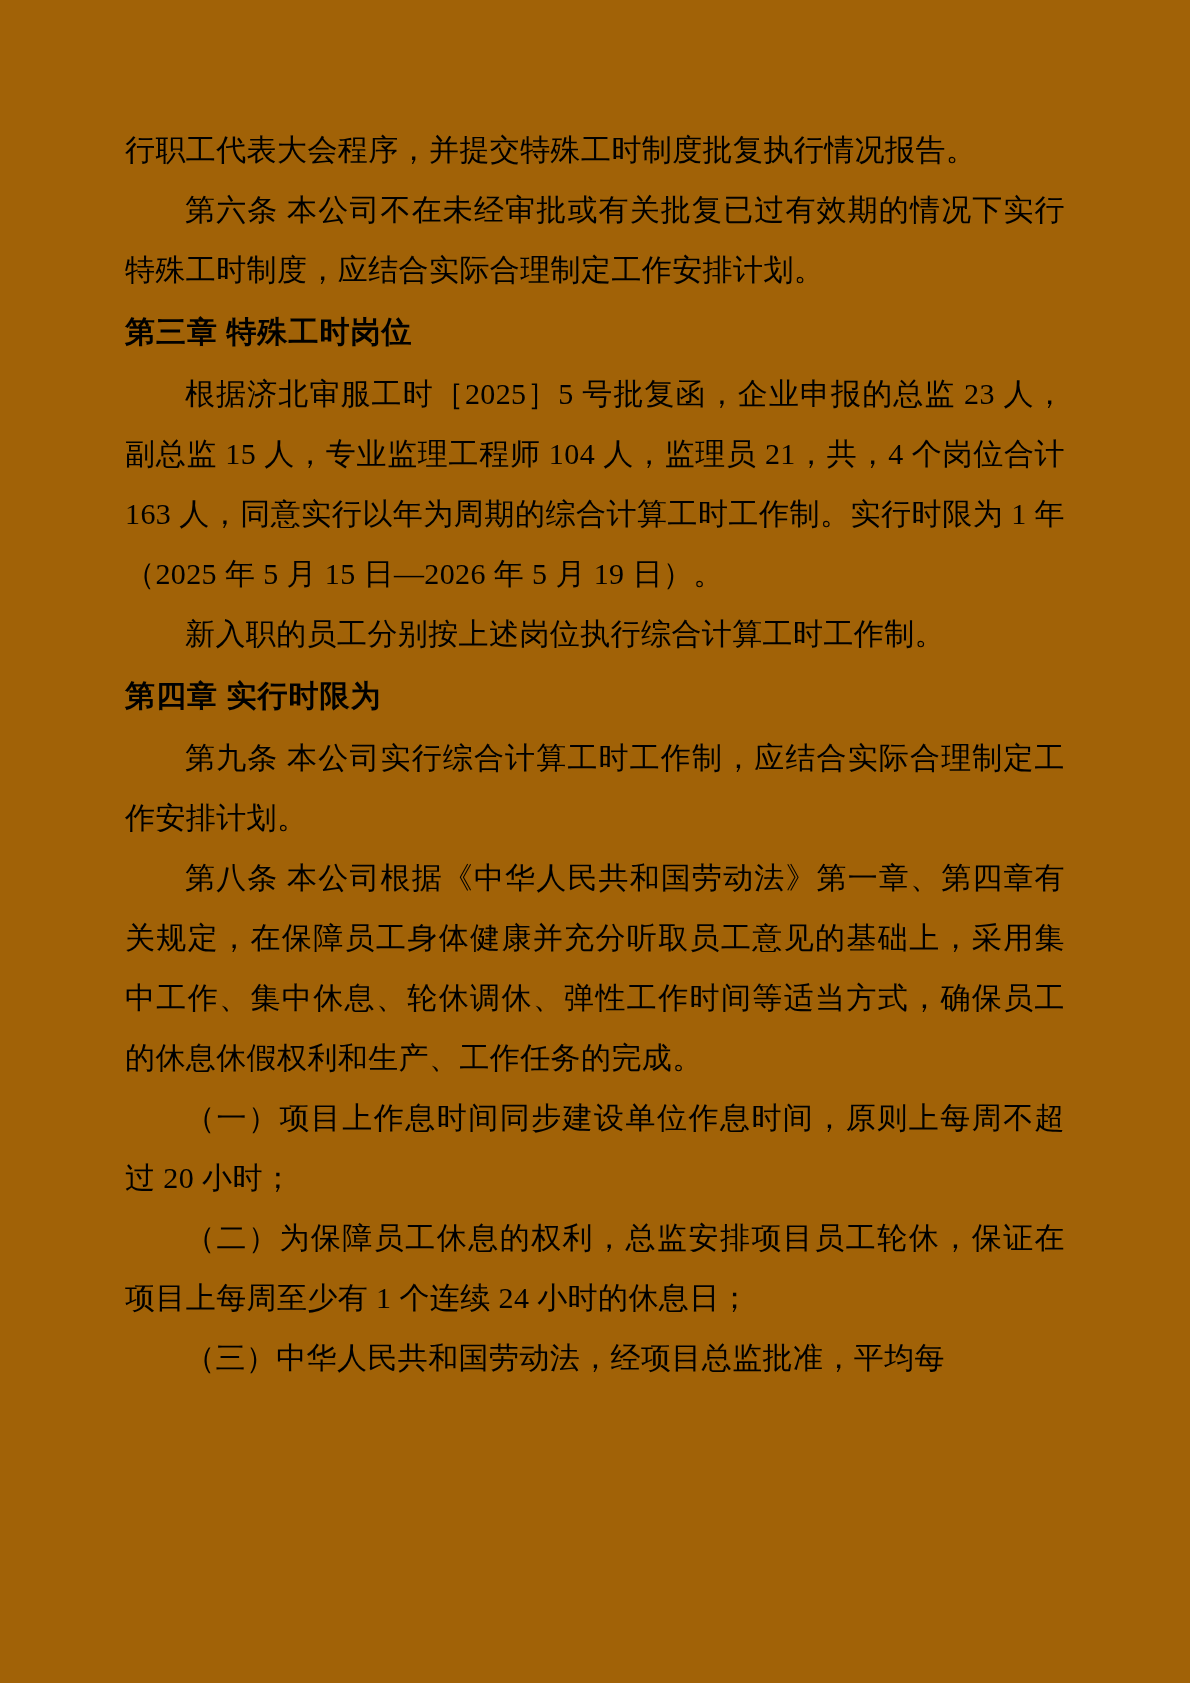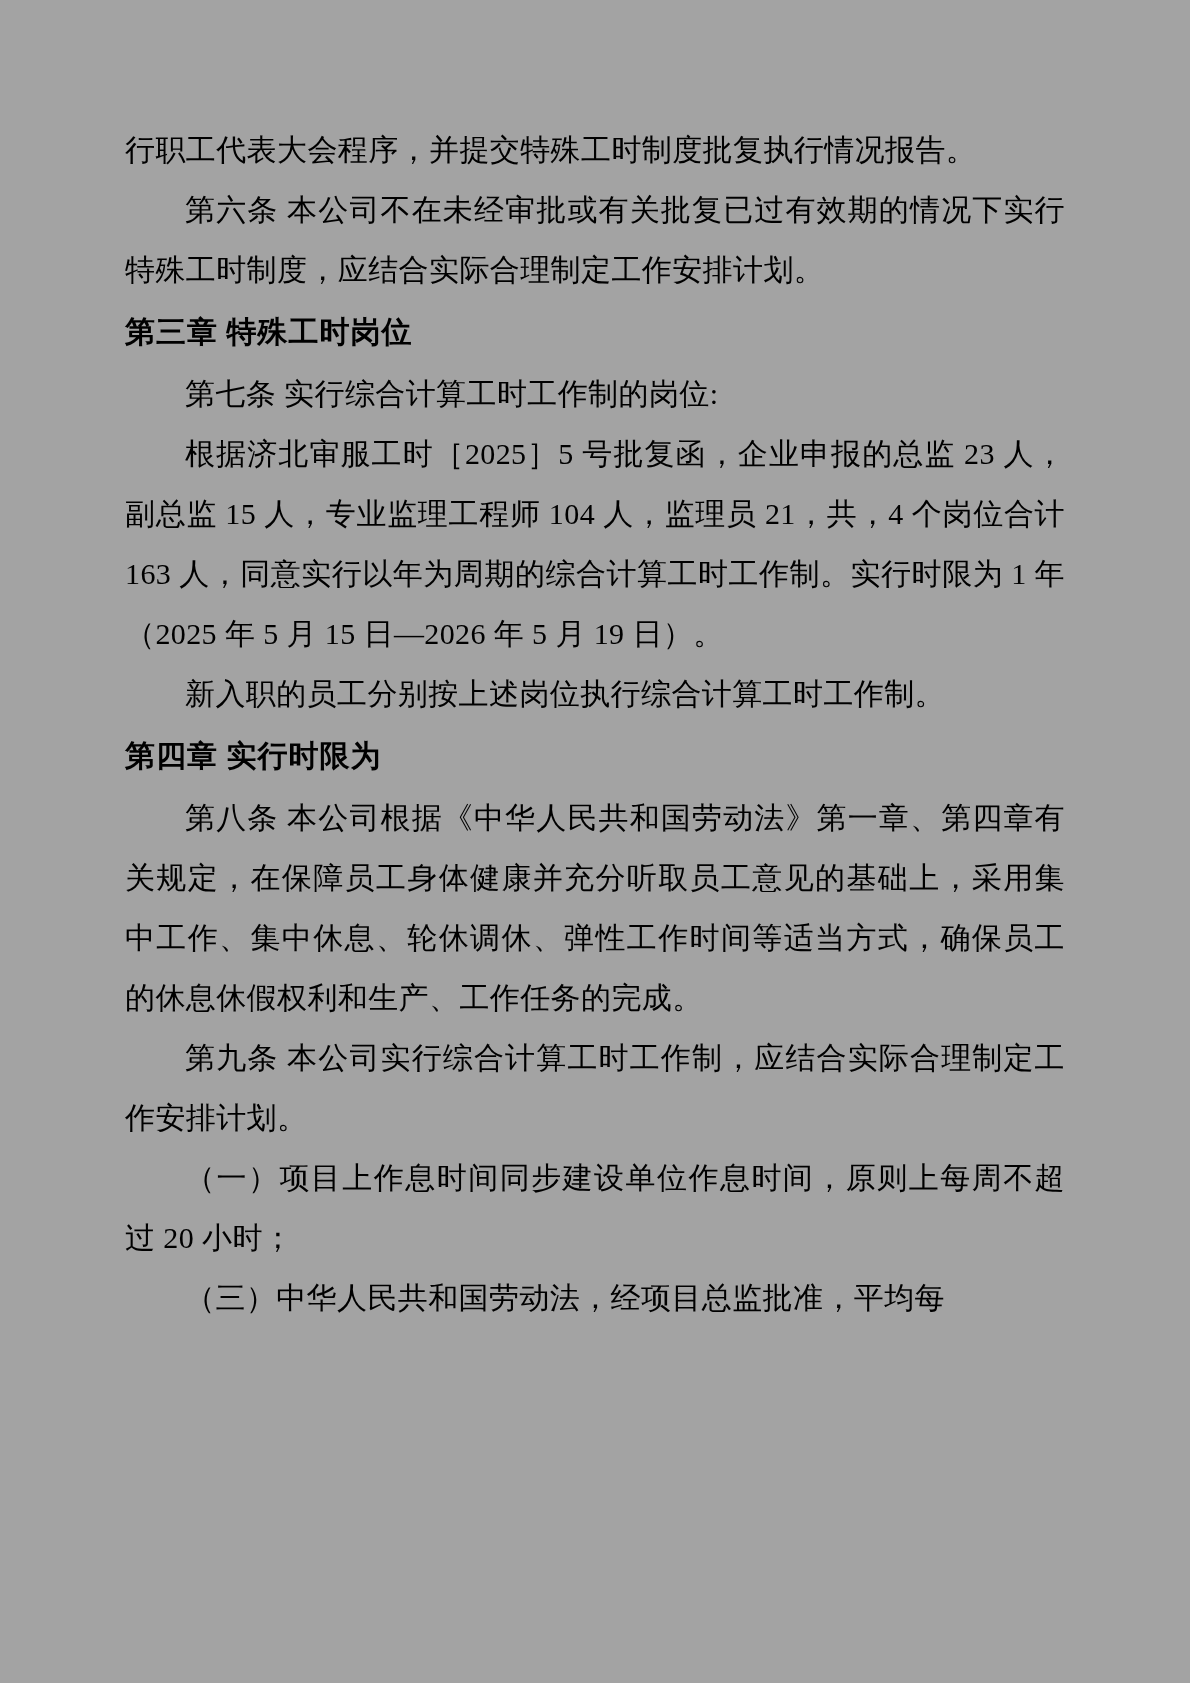--- a/index.html
+++ b/index.html
@@ -11,21 +11,21 @@
     width: 1190px;
     height: 1683px;
     font-family: "Liberation Serif", "DejaVu Serif", serif;
     color: #000000;
   }
   .page {
     box-sizing: border-box;
     width: 1190px;
     height: 1683px;
     padding: 120px 125px 90px 125px;
-    background: #a3a3a3;
+    background: #a16207;
   }
   .doc-body {
     font-size: 30px;
     line-height: 60px;
     text-align: justify;
     text-justify: inter-ideograph;
     letter-spacing: 0.4px;
   }
   p {
     margin: 0;
@@ -50,31 +50,31 @@
 
 <div class="page">
   <div class="doc-body">
 
     <p class="para para-cont">行职工代表大会程序，并提交特殊工时制度批复执行情况报告。</p>
 
     <p class="para">第六条 本公司不在未经审批或有关批复已过有效期的情况下实行特殊工时制度，应结合实际合理制定工作安排计划。</p>
 
     <p class="heading">第三章 特殊工时岗位</p>
 
-    <p class="para">第七条 实行综合计算工时工作制的岗位:</p>
 
     <p class="para">根据济北审服工时［2025］5 号批复函，企业申报的总监 23 人，副总监 15 人，专业监理工程师 104 人，监理员 21，共，4 个岗位合计 163 人，同意实行以年为周期的综合计算工时工作制。实行时限为 1 年（2025 年 5 月 15 日—2026 年 5 月 19 日）。</p>
 
     <p class="para">新入职的员工分别按上述岗位执行综合计算工时工作制。</p>
 
     <p class="heading">第四章 实行时限为</p>
 
+    <p class="para">第九条 本公司实行综合计算工时工作制，应结合实际合理制定工作安排计划。</p>
+
     <p class="para">第八条 本公司根据《中华人民共和国劳动法》第一章、第四章有关规定，在保障员工身体健康并充分听取员工意见的基础上，采用集中工作、集中休息、轮休调休、弹性工作时间等适当方式，确保员工的休息休假权利和生产、工作任务的完成。</p>
-
-    <p class="para">第九条 本公司实行综合计算工时工作制，应结合实际合理制定工作安排计划。</p>
 
     <p class="para">（一）项目上作息时间同步建设单位作息时间，原则上每周不超过 20 小时；</p>
 
+    <p class="para">（二）为保障员工休息的权利，总监安排项目员工轮休，保证在项目上每周至少有 1 个连续 24 小时的休息日；</p>
 
     <p class="para">（三）中华人民共和国劳动法，经项目总监批准，平均每</p>
 
   </div>
 </div>
 
 </body></html>

